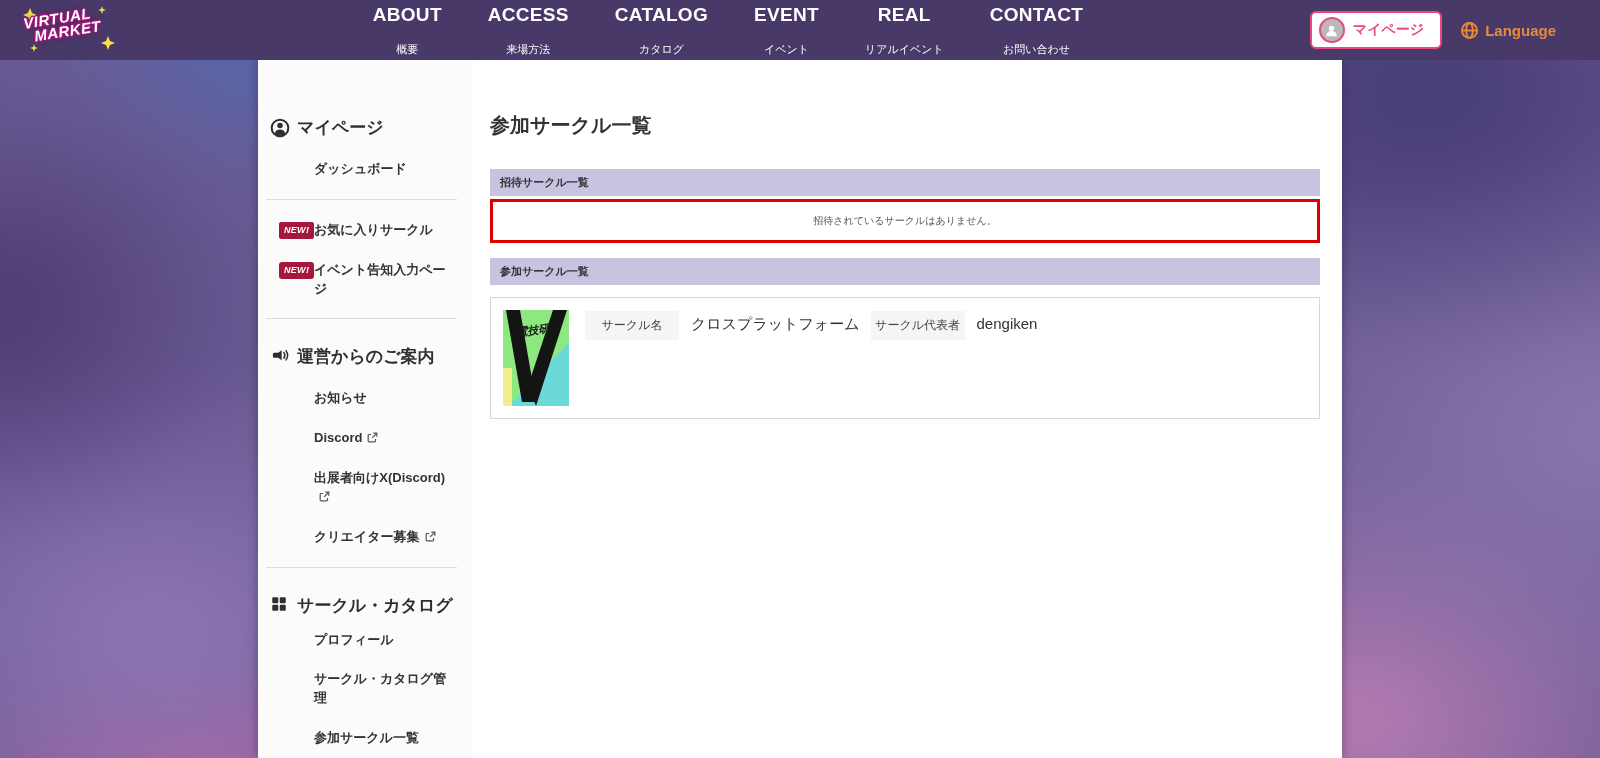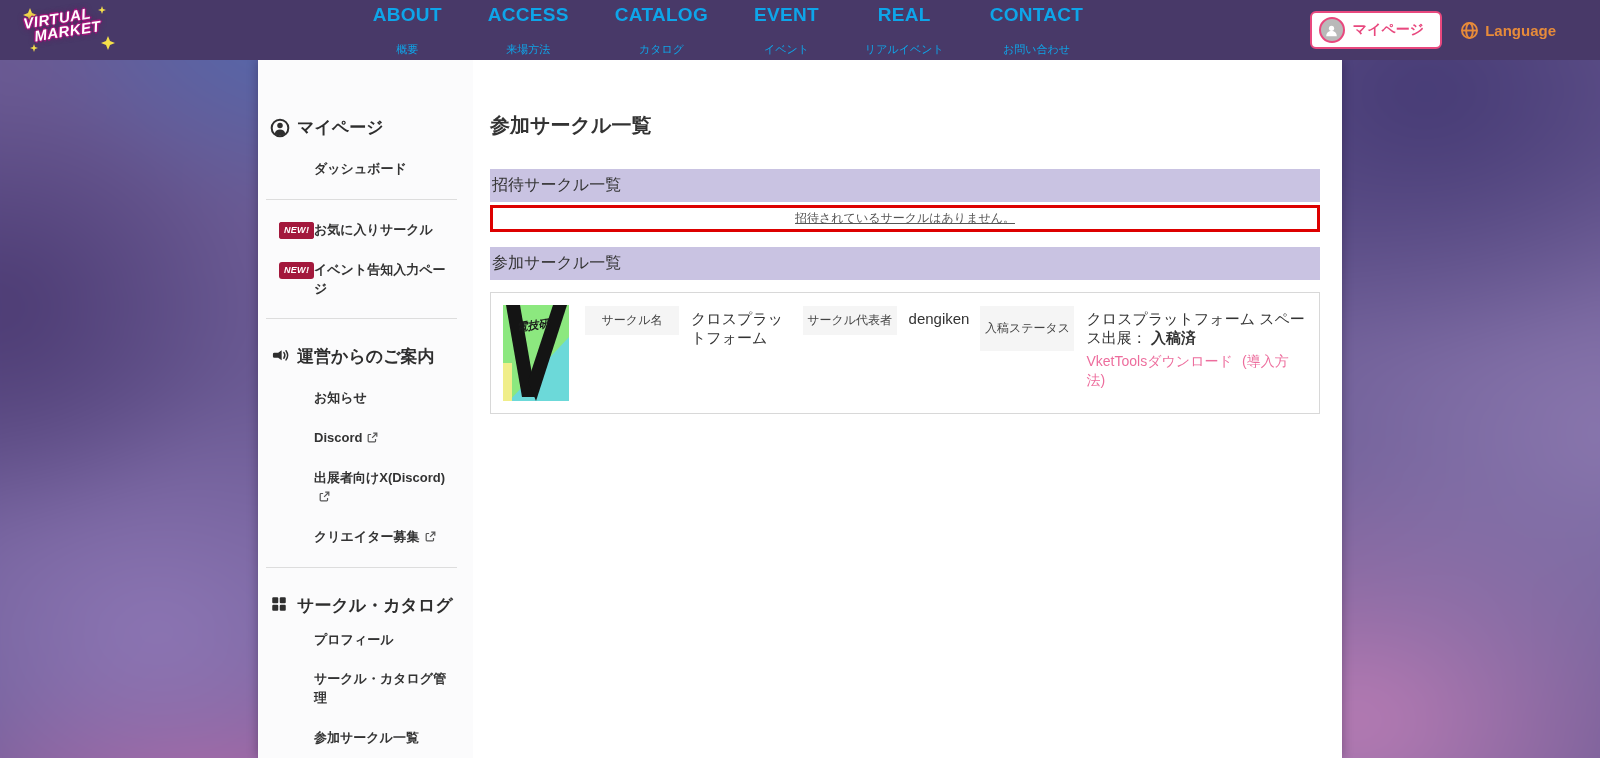--- a/index.html
+++ b/index.html
@@ -29,21 +29,21 @@
   .logo-text { position:absolute; left:8px; top:9px; transform:rotate(-9deg);
     color:#fff; font-weight:bold; font-style:italic; line-height:.92; letter-spacing:.5px;
     font-size:15px;
     text-shadow:-1.5px 0 0 #a3157c, 1.5px 0 0 #a3157c, 0 -1.5px 0 #a3157c,
                 0 1.5px 0 #a3157c, 0 0 6px #7d1060; }
   .logo-text .l2 { display:block; margin-left:9px; }
   .logo svg.spark { position:absolute; inset:0; overflow:visible; }
 
   nav { position:absolute; left:728px; top:0; height:60px; transform:translateX(-50%);
     display:flex; gap:46px; align-items:center; }
-  .nav-item { text-align:center; color:#0ea5e9; text-decoration:none; cursor:pointer; }
+  .nav-item { text-align:center; color:#ffffff; text-decoration:none; cursor:pointer; }
   .nav-en { display:block; font-size:19px; font-weight:bold; letter-spacing:.3px; }
   .nav-ja { display:block; font-size:11px; margin-top:16px; }
 
   .header-right { margin-left:auto; display:flex; align-items:center; gap:18px; }
   .mypage-btn { background:#fff; border:2px solid var(--c-accent_pink,#e8487e); border-radius:6px;
     height:38px; padding:0 16px 0 7px; display:flex; align-items:center; gap:8px;
     color:var(--c-accent_pink,#e8487e); font-size:14px; font-weight:bold; cursor:pointer;
     font-family:inherit; }
   .avatar { width:26px; height:26px; border-radius:50%; background:#b9b9b9;
     border:2px solid var(--c-accent_pink,#e8487e); display:flex; align-items:center;
@@ -66,24 +66,24 @@
   .sb-badge { position:absolute; left:3px; top:1px; background:var(--c-badge_red,#a3183c);
     color:#fff; font-size:9px; font-weight:bold; font-style:italic; padding:2px 5px;
     border-radius:3px; letter-spacing:.3px; }
   .ext { display:inline-block; width:11px; height:11px; margin-left:5px; color:#555;
     vertical-align:-1px; }
   .sb-div { border:none; border-top:1px solid #ddd; margin:20px 8px 0 2px; }
 
   
   .main { flex:1; padding:52px 22px 0 17px; }
   h1 { font-size:20px; font-weight:bold; color:#333; margin-bottom:30px; }
-  .sec-bar { background:var(--c-lavender,#c9c3e2); color:#333; font-size:16px;
-    font-weight:normal; padding:6px 2px; }
-  .alert-box { border:3px solid var(--c-alert_red,#dd0000); margin-top:3px; height:27px;
-    display:flex; align-items:center; justify-content:center; font-size:12px; color:#555;text-decoration:underline; }
+  .sec-bar { background:var(--c-lavender,#c9c3e2); color:#333; font-size:11px;
+    font-weight:bold; padding:6px 10px; }
+  .alert-box { border:3px solid var(--c-alert_red,#dd0000); margin-top:3px; height:44px;
+    display:flex; align-items:center; justify-content:center; font-size:10px; color:#555; }
   .sec-bar.second { margin-top:15px; }
   .circle-card { border:1px solid #d8d8d8; margin-top:12px; padding:12px;
     display:flex; gap:16px; background:#fff; }
   .circle-logo { width:66px; height:96px; flex:none; }
   .circle-rows { flex:1; display:flex; flex-direction:row; gap:11px; padding-top:1px; }
   .crow { display:flex; gap:12px; align-items:flex-start; }
   .clabel { width:94px; flex:none; background:#f5f5f5; color:#444; font-size:12px;
     text-align:center; padding:6px 2px; }
   .crow.tall .clabel { padding:14px 2px; }
   .cvalue { font-size:15px; color:#333; padding-top:4px; }
@@ -277,27 +277,17 @@
       </div>
       <div class="circle-rows">
         <div class="crow">
           <span class="clabel">サークル名</span>
           <span class="cvalue">クロスプラットフォーム</span>
         </div>
         <div class="crow">
           <span class="clabel">サークル代表者</span>
           <span class="cvalue">dengiken</span>
         </div>
-        <div class="crow tall">
-          <span class="clabel">入稿ステータス</span>
-          <div class="cvalue">
-            <div><span>クロスプラットフォーム スペース出展：</span> <b>入稿済</b></div>
-            <div class="links">
-              <a>VketToolsダウンロード</a>
-              <a>(導入方法)</a>
-            </div>
-          </div>
-        </div>
       </div>
     </div>
   </main>
 
 </div>
 
 </body></html>

